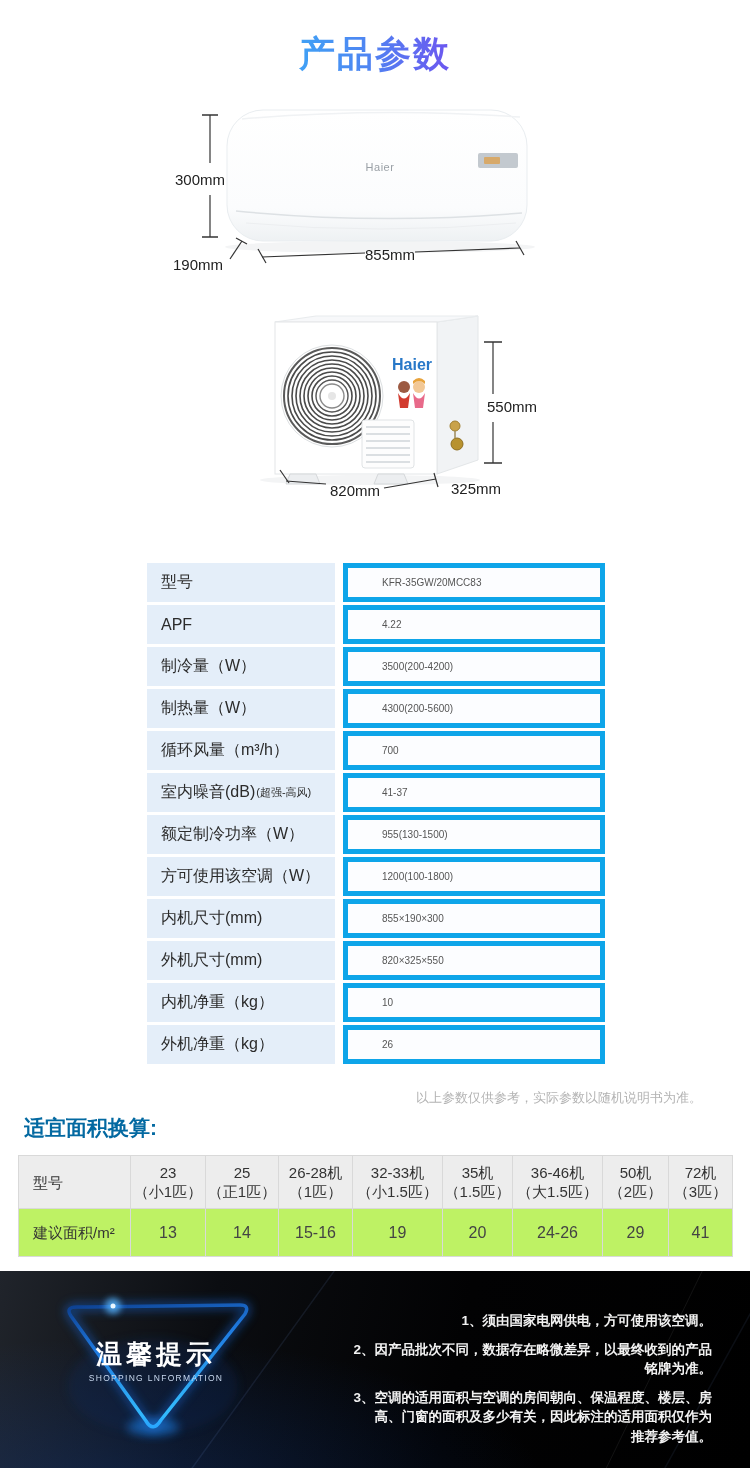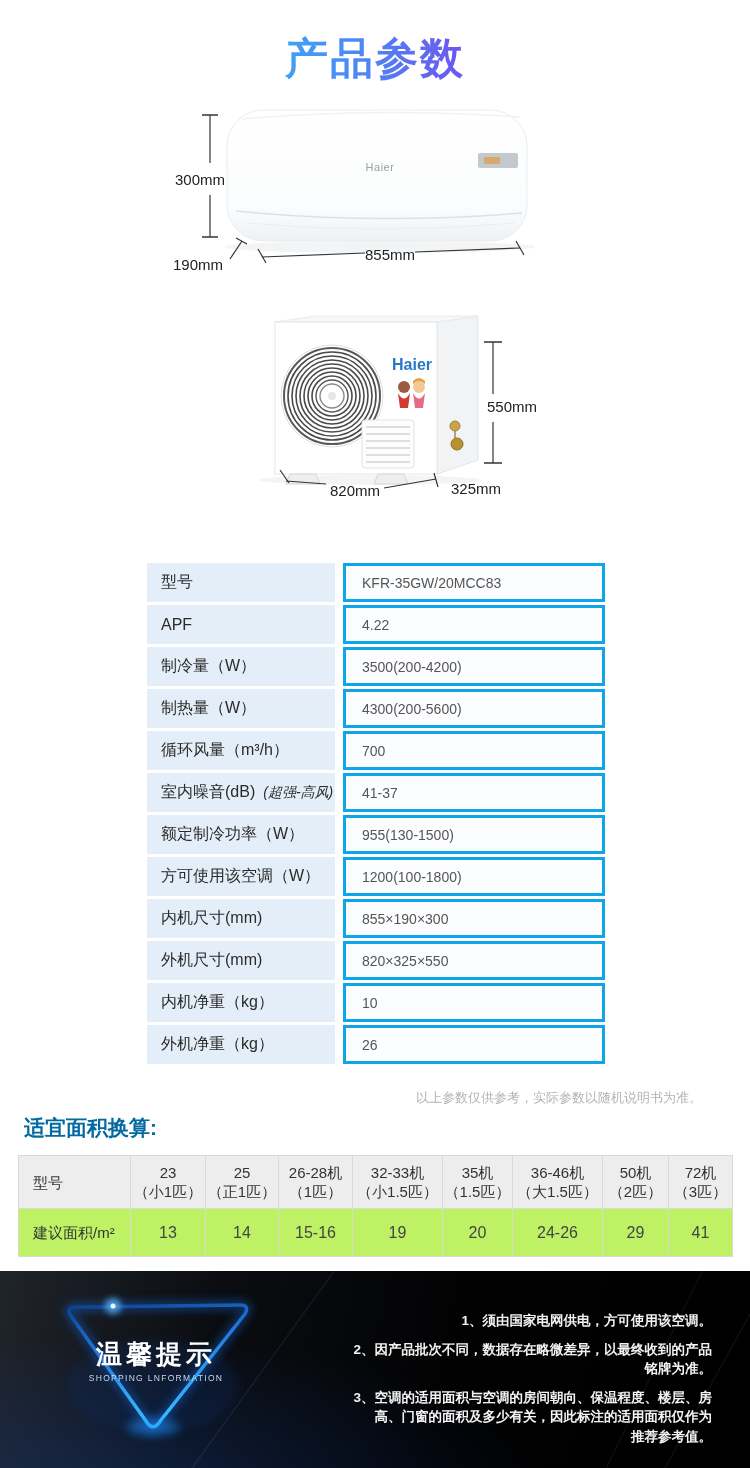--- a/index.html
+++ b/index.html
@@ -1,40 +1,40 @@
 <!DOCTYPE html>
 <html><head>
 <meta charset="utf-8">
 <style>
   html,body{margin:0;padding:0;background:#fff;}
   .page{position:relative;width:750px;height:1468px;background:#fff;overflow:hidden;
         font-family:"Liberation Sans","DejaVu Sans",sans-serif;}
 
   
   .title{position:absolute;top:30px;left:50%;transform:translateX(-50%);margin:0;
-         font-size:43px;font-weight:700;letter-spacing:2px;white-space:nowrap;
+         font-size:36px;font-weight:700;letter-spacing:2px;white-space:nowrap;
          background:linear-gradient(90deg,#419ef5 5%,#4f85f2 45%,#6a5af0 95%);
          -webkit-background-clip:text;background-clip:text;
          color:transparent;-webkit-text-fill-color:transparent;}
 
   
   .indoor-svg{position:absolute;left:150px;top:95px;}
   .outdoor-svg{position:absolute;left:250px;top:308px;}
   .dim-label{font-size:15px;fill:#222;}
   .brand-small{font-size:11px;fill:#9aa0a6;letter-spacing:.5px;}
   .brand-blue{font-size:16px;font-weight:700;fill:#2878c8;}
 
   
   .spec-table{position:absolute;left:147px;top:563px;width:458px;}
   .spec-row{display:flex;height:39px;margin-bottom:3px;}
   .spec-label{width:188px;background:#e4eef9;display:flex;align-items:center;
               padding-left:14px;font-size:16px;color:#2b2b2b;margin-right:8px;box-sizing:border-box;}
-  .spec-label-small{font-size:14px;margin-left:8px;font-style:italic;}
-  .spec-value{flex:1;background:#fcfdff;border:3px solid #0ea5e9;display:flex;align-items:center;
-              padding-left:16px;font-size:14px;color:#555;box-sizing:border-box;}
+  .spec-label-small{font-size:11px;margin-left:1px;}
+  .spec-value{flex:1;background:#fcfdff;border:5px solid #0ea5e9;display:flex;align-items:center;
+              padding-left:34px;font-size:10px;color:#555;box-sizing:border-box;}
   .spec-note{position:absolute;right:48px;top:1089px;font-size:13px;color:#b3b3b3;}
 
   
   .area-heading{position:absolute;left:24px;top:1114px;margin:0;font-size:21px;
                 font-weight:700;color:#0369a1;}
   .area-table{position:absolute;left:18px;top:1155px;width:714px;display:grid;
               grid-template-columns:112px 75px 73px 74px 90px 70px 90px 66px 64px;
               grid-template-rows:53px 48px;
               border-top:1px solid #d9d9d9;border-left:1px solid #d9d9d9;box-sizing:content-box;}
   .at-cell{border-right:1px solid #d9d9d9;border-bottom:1px solid #d9d9d9;

